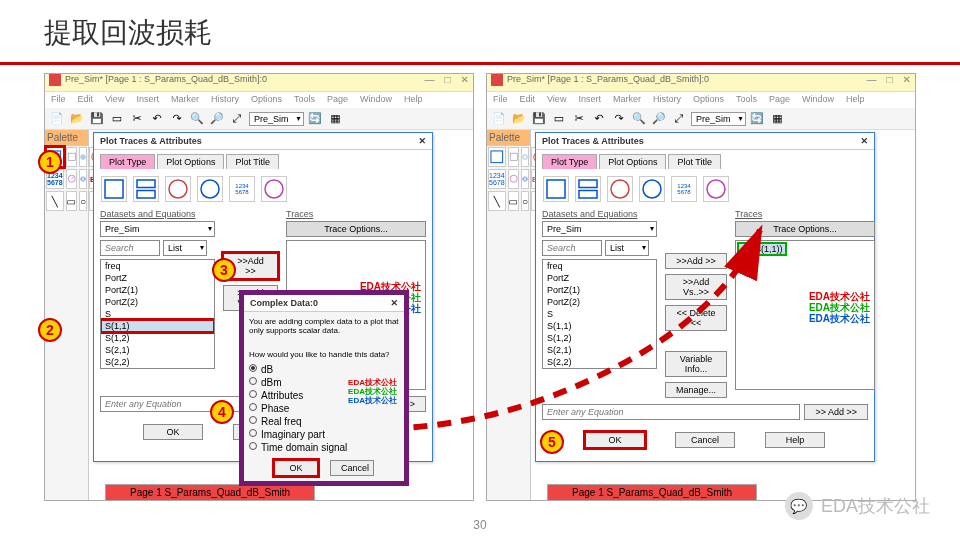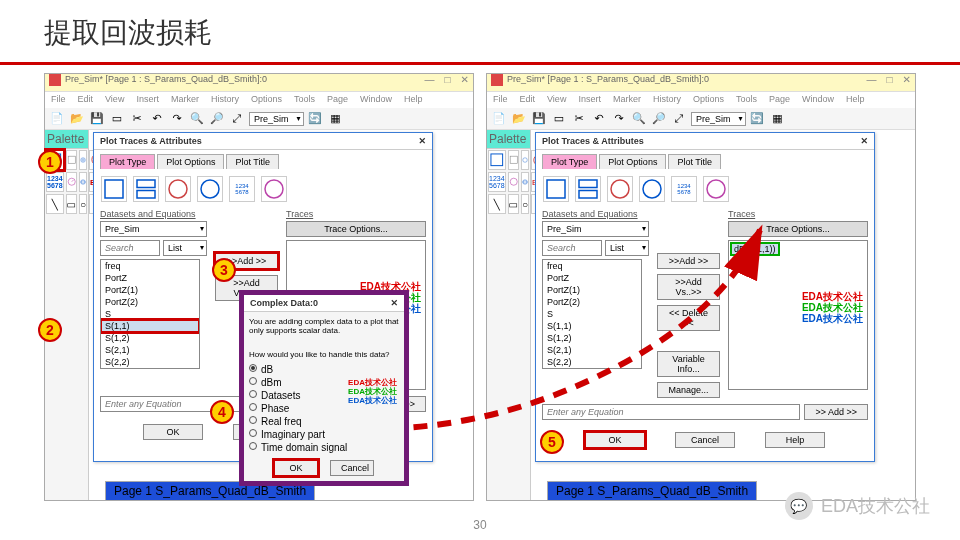--- a/index.html
+++ b/index.html
@@ -11,46 +11,46 @@
 .titlebar{height:18px;display:flex;align-items:flex-start;padding:0 4px;font-size:9px;color:#666;background:#fef9c3;border-bottom:1px solid #ddd}
 .titlebar .icon{width:12px;height:12px;background:#d44;margin-right:4px}
 .titlebar .wbtn{margin-left:auto;display:flex;gap:10px;font-size:10px;color:#888}
 .menubar{height:16px;display:flex;gap:12px;padding:2px 6px;font-size:9px;color:#888;background:#fff}
 .toolbar{height:22px;display:flex;align-items:center;gap:4px;padding:2px 4px;background:#f5f5f5;border-bottom:1px solid #ddd}
 .tb{width:16px;height:16px;display:inline-flex;align-items:center;justify-content:center;font-size:11px}
 .combo{border:1px solid #999;background:#fff;font-size:9px;padding:1px 14px 1px 4px;position:relative}
 .combo:after{content:"▾";position:absolute;right:2px;font-size:8px}
 .workarea{display:flex;height:370px;background:#fff}
 .palette{width:44px;border-right:1px solid #ccc;background:#f5f5f5}
-.plabel{font-size:12px;color:#666;padding:2px;border-bottom:1px solid #ccc;background:#5eead4}
+.plabel{font-size:10px;color:#666;padding:2px;border-bottom:1px solid #ccc;background:#fdba74}
 .pgrid{display:grid;grid-template-columns:1fr 1fr 1fr 1fr}
 .pbtn{height:20px;border:1px solid #ccc;margin:1px;display:flex;align-items:center;justify-content:center;font-size:10px;background:#fff}
 .canvas{flex:1;position:relative;padding:4px}
 .dialog{position:absolute;border:1px solid #3a7bd5;background:#fff;box-shadow:1px 1px 3px rgba(0,0,0,.2)}
 .dtitle{background:#fff;font-size:9px;font-weight:bold;padding:3px 6px;display:flex;justify-content:space-between;border-bottom:1px solid #ccc;color:#333}
 .tabs{display:flex;font-size:9px;padding:4px 6px 0;gap:2px}
 .tab{border:1px solid #aaa;border-bottom:none;padding:2px 8px;background:#eee}
 .tab.active{background:#f9a8d4}
 .dbody{padding:6px;font-size:9px}
 .row{display:flex;gap:8px}
 .col{display:flex;flex-direction:column}
 .grouplabel{text-decoration:underline;color:#555;margin-bottom:2px}
 .field{border:1px solid #888;background:#fff;padding:2px 4px;font-size:9px}
-.listbox{border:1px solid #888;background:#fff;font-size:9px;width:100px;height:110px;overflow:hidden}
+.listbox{border:1px solid #888;background:#fff;font-size:9px;width:115px;height:110px;overflow:hidden}
 .listbox div{padding:1px 4px}
 .sel{background:#cde}
 .btn{border:1px solid #888;background:#eee;padding:2px 10px;font-size:9px;text-align:center}
 .tracebox{border:1px solid #888;background:#fff;width:140px;height:150px;padding:2px;font-size:9px}
 .badge{position:absolute;width:24px;height:24px;border-radius:50%;background:#ffcf00;border:2px solid #c00;color:#c00;font-weight:bold;display:flex;align-items:center;justify-content:center;font-size:14px;z-index:50}
 .hl-red{outline:3px solid #c00;outline-offset:-1px}
 .hl-green{outline:2px solid #0a0;outline-offset:-1px}
 .wm{color:#d00;font-size:10px;font-weight:bold;line-height:1.1}
 .wm .g{color:#0a0}.wm .b{color:#05c}
 .footer-btns{display:flex;gap:30px;justify-content:center;padding:6px}
-.pagetab{position:absolute;bottom:0;left:60px;border:1px solid #aaa;border-bottom:none;background:#1d4ed8;font-size:12px;padding:2px 8px}
+.pagetab{position:absolute;bottom:0;left:60px;border:1px solid #aaa;border-bottom:none;background:#ef4444;font-size:10px;padding:2px 24px}
 .subdlg{position:absolute;left:150px;top:160px;width:170px;border:5px solid #701a75;background:#f5f5f5;z-index:40}
 .radio{display:flex;gap:4px;font-size:10px;padding:1px 0}
 .radio i{width:8px;height:8px;border:1px solid #555;border-radius:50%;display:inline-block}
 .radio.on i:after{content:"";display:block;width:4px;height:4px;background:#333;border-radius:50%;margin:1px}
 .dash-arrow{position:absolute;z-index:30}
 .chat{position:absolute;right:30px;bottom:20px;display:flex;align-items:center;gap:8px;color:#bbb;font-size:18px}
 .chat .bubble{width:28px;height:28px;border-radius:50%;background:#ddd;display:flex;align-items:center;justify-content:center;font-size:14px}
 .pagenum{position:absolute;bottom:8px;left:50%;transform:translateX(-50%);font-size:12px;color:#888}
 </style>
 </head>
@@ -248,21 +248,21 @@
             <div class="radio on">
                   <i></i>
                   <span>dB</span>
                 </div>
             <div class="radio">
                   <i></i>
                   <span>dBm</span>
                 </div>
             <div class="radio">
                   <i></i>
-                  <span>Datasets</span>
+                  <span>Attributes</span>
                 </div>
             <div class="radio">
                   <i></i>
                   <span>Phase</span>
                 </div>
             <div class="radio">
                   <i></i>
                   <span>Real freq</span>
                 </div>
             <div class="radio">

